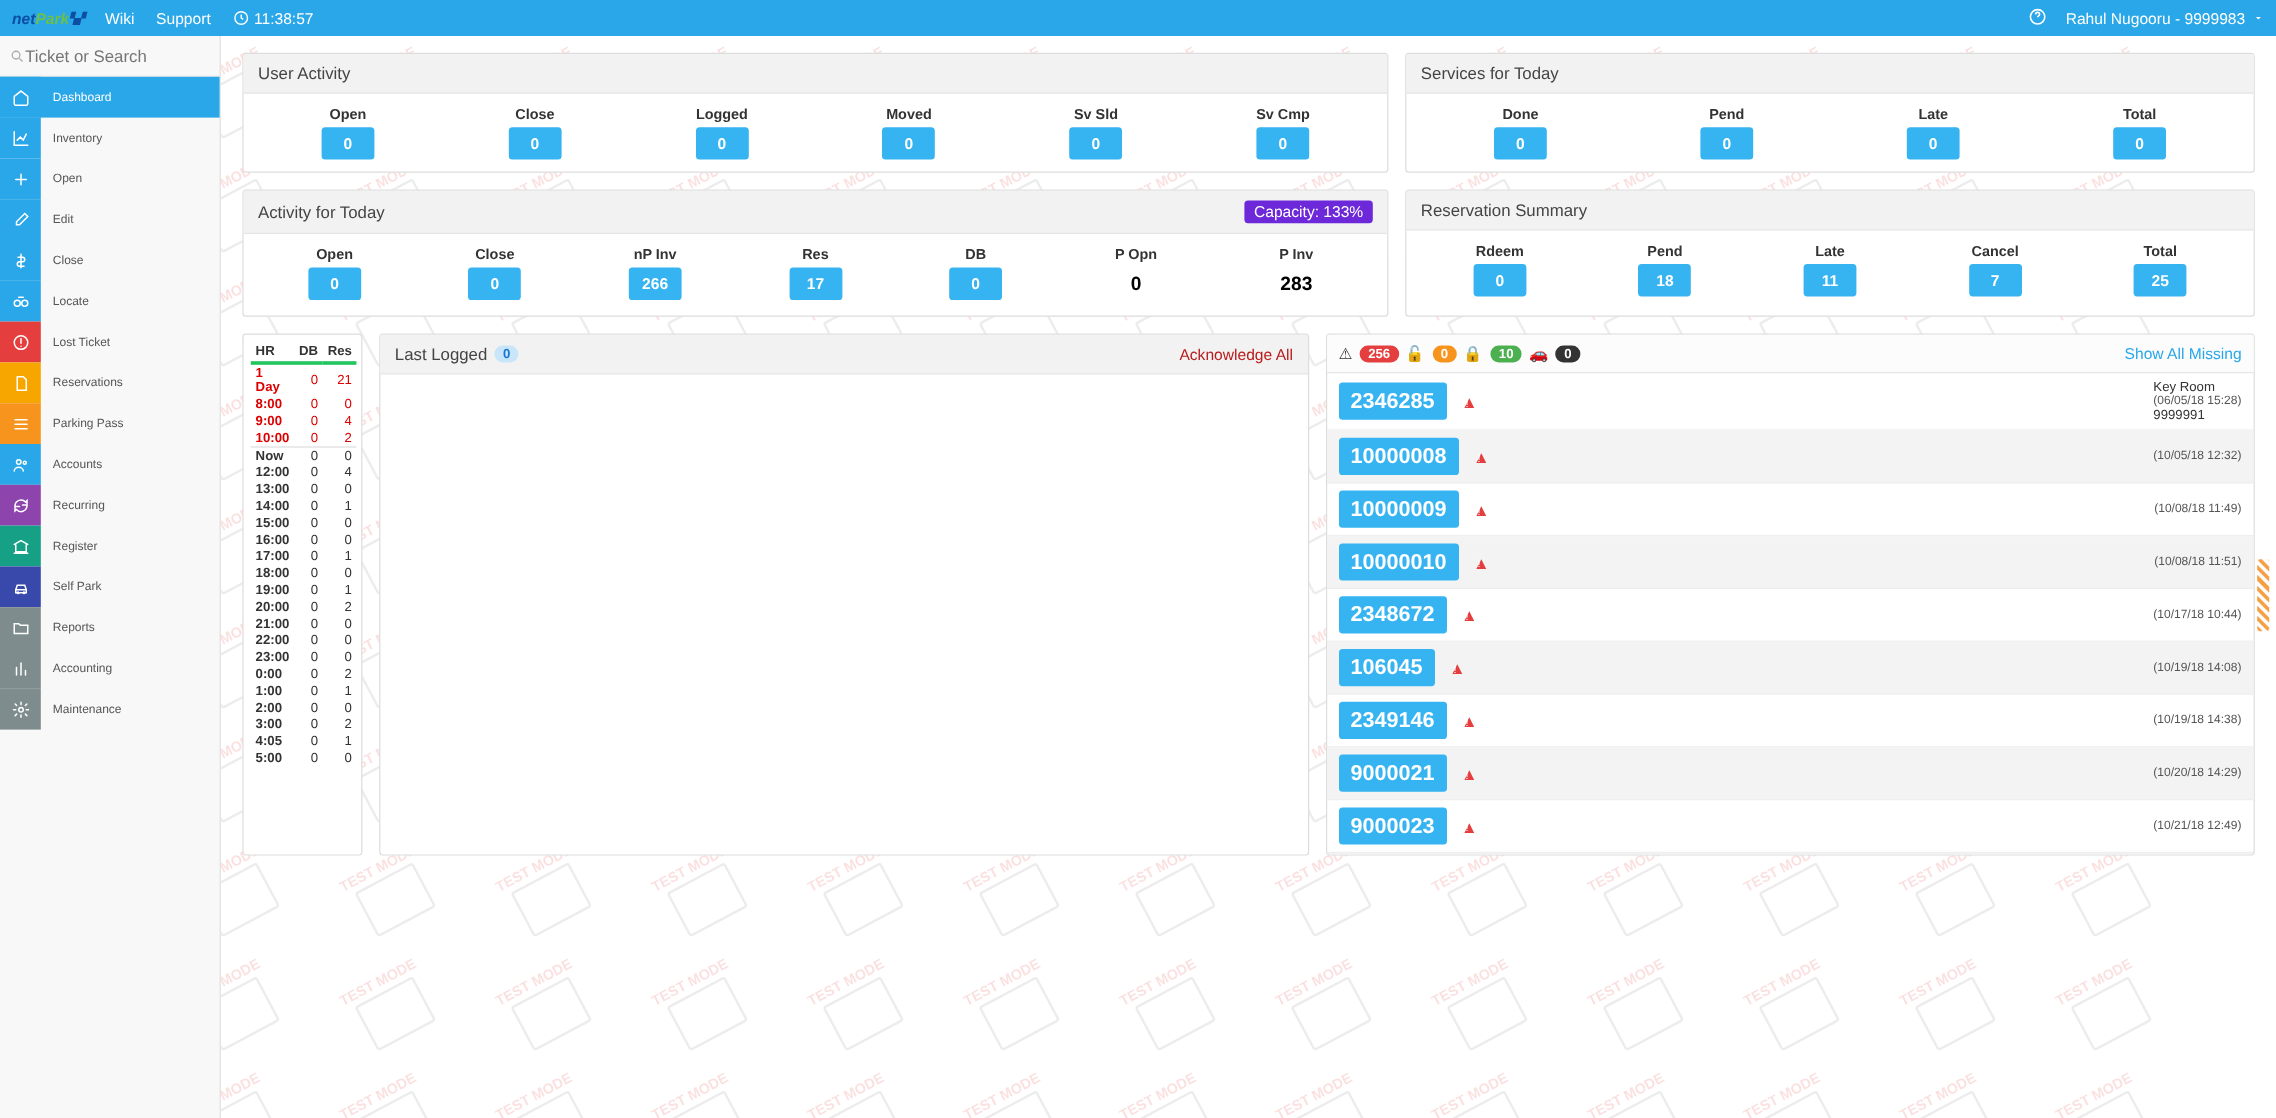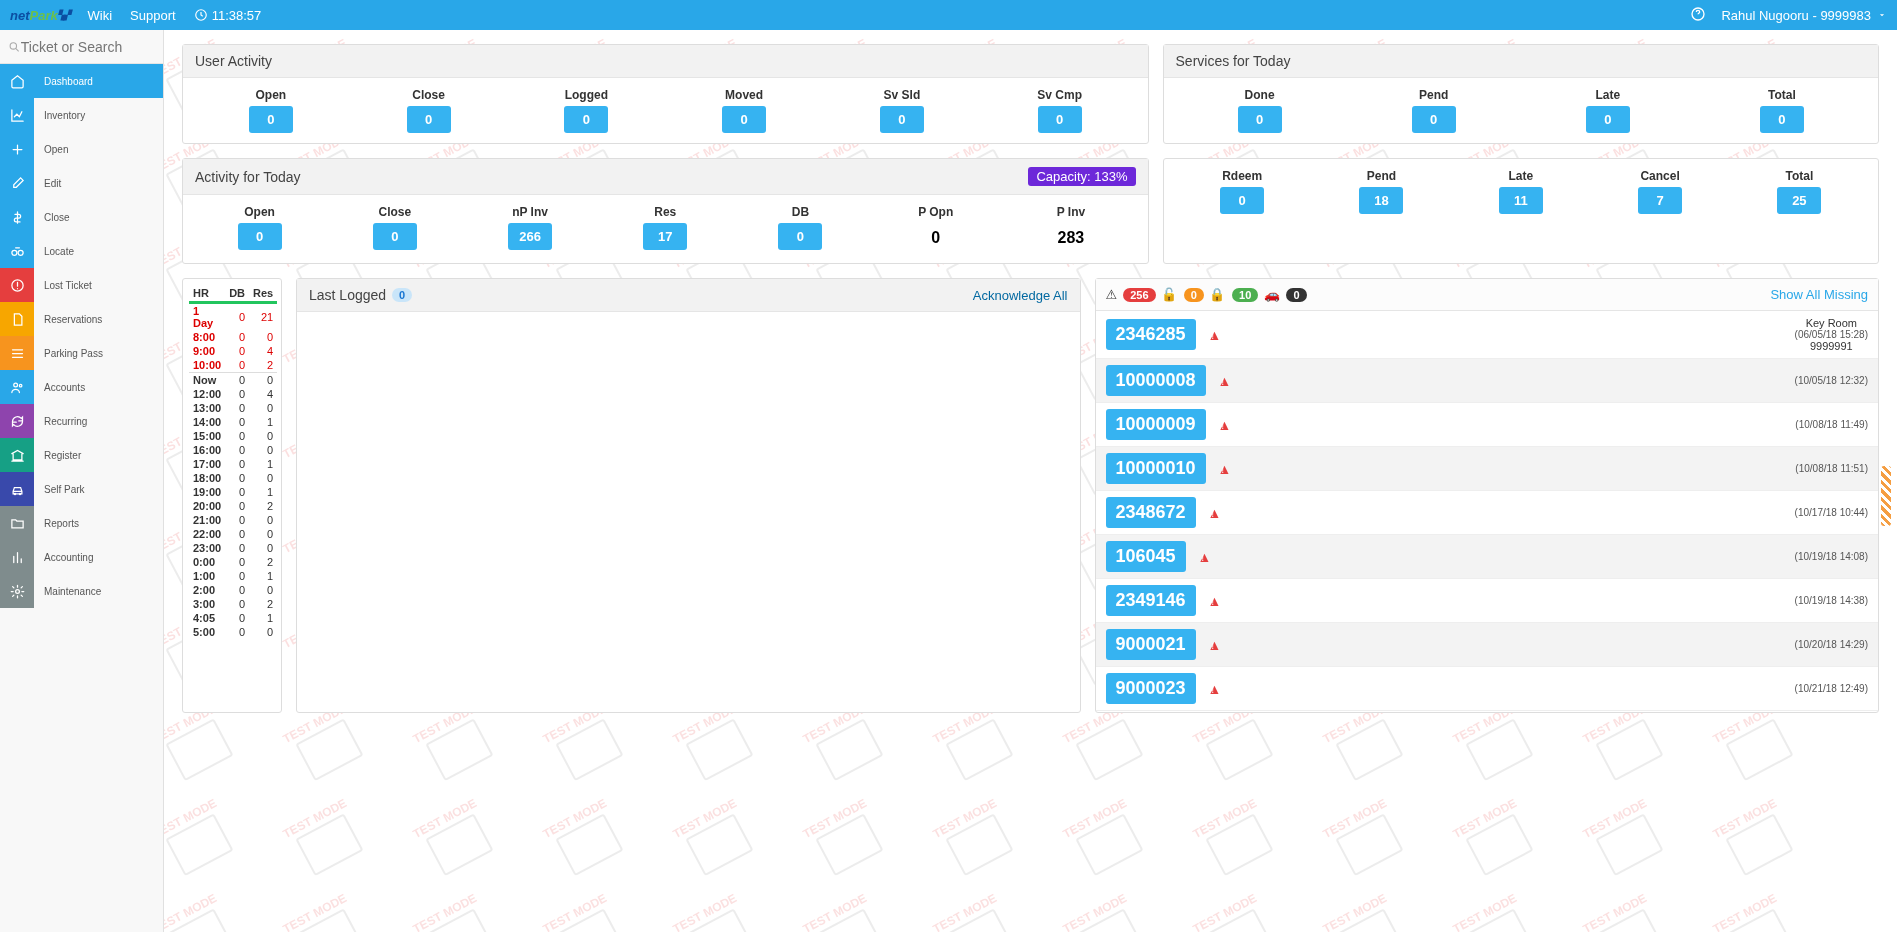--- a/index.html
+++ b/index.html
@@ -12,21 +12,21 @@
 .topbar { background: #29a7e8; color: #fff; height: 30px; display: flex; align-items: center; padding: 0 10px; position: relative; z-index: 10; }
 .logo { height: 22px; display: flex; align-items: center; font-weight: bold; font-style: italic; }
 .logo .net { color: #0b4ea2; }
 .logo .park { color: #6cc04a; }
 .topbar a { color: #fff; text-decoration: none; margin-left: 18px; font-size: 13px; }
 .topbar .time { margin-left: 18px; display: flex; align-items: center; }
 .topbar .right { margin-left: auto; display: flex; align-items: center; }
 .topbar .right .user { margin-left: 15px; font-size: 13px; display: flex; align-items: center; }
 
 .container { display: flex; height: calc(100vh - 30px); }
-.sidebar { width: 164px; background: #f8f8f8; border-right: 1px solid #e0e0e0; flex-shrink: 0; }
+.sidebar { width: 184px; background: #f8f8f8; border-right: 1px solid #e0e0e0; flex-shrink: 0; }
 .search-box { display: flex; align-items: center; padding: 6px 8px; border-bottom: 1px solid #e5e5e5; height: 34px; }
 .search-box input { border: none; background: transparent; outline: none; width: 100%; font-size: 14px; color: #888; }
 .nav { display: flex; flex-direction: column; }
 .nav-item { display: flex; align-items: center; height: 34px; cursor: pointer; }
 .nav-item .icon-box { width: 34px; height: 34px; display: flex; align-items: center; justify-content: center; color: #fff; flex-shrink: 0; }
 .nav-item .label { padding-left: 10px; color: #555; font-size: 10px; }
 .nav-item.active { background: #29a7e8; }
 .nav-item.active .label { color: #fff; }
 
 .main { flex: 1; padding: 14px 18px; overflow: auto; }
@@ -47,36 +47,36 @@
 .hrtable th { text-align: right; padding: 2px 4px; font-weight: bold; border-bottom: 3px solid #22c55e; }
 .hrtable th:first-child { text-align: left; }
 .hrtable td { text-align: right; padding: 1px 4px; }
 .hrtable td:first-child { text-align: left; font-weight: bold; }
 .hrtable tr.red td { color: #d00; }
 .hrtable tr.sep td { border-top: 1px solid #ddd; }
 
 .lastlogged-panel { flex: 1; }
 .lastlogged-panel .panel-body { min-height: 400px; }
 .badge-count { background: #c9e5f9; color: #1976d2; border-radius: 10px; padding: 1px 7px; font-size: 11px; font-weight: bold; margin-left: 6px; }
-.ack-link { margin-left: auto; color: #0369a1; font-size: 13px; cursor: pointer; }
+.ack-link { margin-left: auto; color: #b91c1c; font-size: 13px; cursor: pointer; }
 
 .missing-panel { flex: 1; }
 .missing-header { display: flex; align-items: center; gap: 6px; padding: 8px 10px; border-bottom: 1px solid #e5e5e5; background: #fcfcfc; }
 .chip { display: inline-flex; align-items: center; border-radius: 10px; padding: 1px 7px; font-size: 11px; font-weight: bold; color: #fff; }
 .chip-red { background: #e53e3e; }
 .chip-orange { background: #f7941e; }
 .chip-green { background: #4caf50; }
 .chip-dark { background: #333; }
 .show-all { margin-left: auto; color: #29a7e8; font-size: 13px; cursor: pointer; }
 .missing-body { max-height: 400px; overflow-y: auto; }
 .missing-row { display: flex; align-items: center; padding: 6px 10px; border-bottom: 1px solid #eee; }
 .missing-row:nth-child(even) { background: #f3f3f3; }
 .ticket-pill { background: #36b3f1; color: #fff; padding: 5px 10px; border-radius: 3px; font-size: 18px; font-weight: bold; min-width: 68px; text-align: center; }
 .warn-tri { color: #e53e3e; margin-left: 12px; font-size: 14px; }
-.missing-meta { margin-left: auto; text-align: center; font-size: 10px; color: #555; }
+.missing-meta { margin-left: auto; text-align: left; font-size: 10px; color: #555; }
 .missing-meta .room { font-size: 11px; color: #333; }
 .missing-meta .id { font-size: 11px; color: #333; }
 
 .footer { font-size: 10px; color: #29a7e8; margin-top: 24px; }
 .indicator { position: fixed; right: 6px; top: 50%; width: 10px; height: 60px; background: repeating-linear-gradient(45deg,#f59e42,#f59e42 3px,#fff 3px,#fff 6px); border-radius: 3px; }
 
 ::-webkit-scrollbar { width: 8px; }
 ::-webkit-scrollbar-thumb { background: #bbb; border-radius: 4px; }
 </style>
 </head>
@@ -451,20 +451,23 @@
               <div class="stat"><div class="stat-label">Close</div><div class="stat-pill">0</div></div>
               <div class="stat"><div class="stat-label">nP Inv</div><div class="stat-pill">266</div></div>
               <div class="stat"><div class="stat-label">Res</div><div class="stat-pill">17</div></div>
               <div class="stat"><div class="stat-label">DB</div><div class="stat-pill">0</div></div>
               <div class="stat"><div class="stat-label">P Opn</div><div class="stat-plain">0</div></div>
               <div class="stat"><div class="stat-label">P Inv</div><div class="stat-plain">283</div></div>
             </div>
           </div>
       </div>
       <div class="panel" style="flex:1">
+        <div class="panel-header">
+            <span>Reservation Summary</span>
+          </div>
         <div class="panel-body">
             <div class="stat-row" id="rs-stats">
               <div class="stat"><div class="stat-label">Rdeem</div><div class="stat-pill">0</div></div>
               <div class="stat"><div class="stat-label">Pend</div><div class="stat-pill">18</div></div>
               <div class="stat"><div class="stat-label">Late</div><div class="stat-pill">11</div></div>
               <div class="stat"><div class="stat-label">Cancel</div><div class="stat-pill">7</div></div>
               <div class="stat"><div class="stat-label">Total</div><div class="stat-pill">25</div></div>
             </div>
           </div>
       </div>

